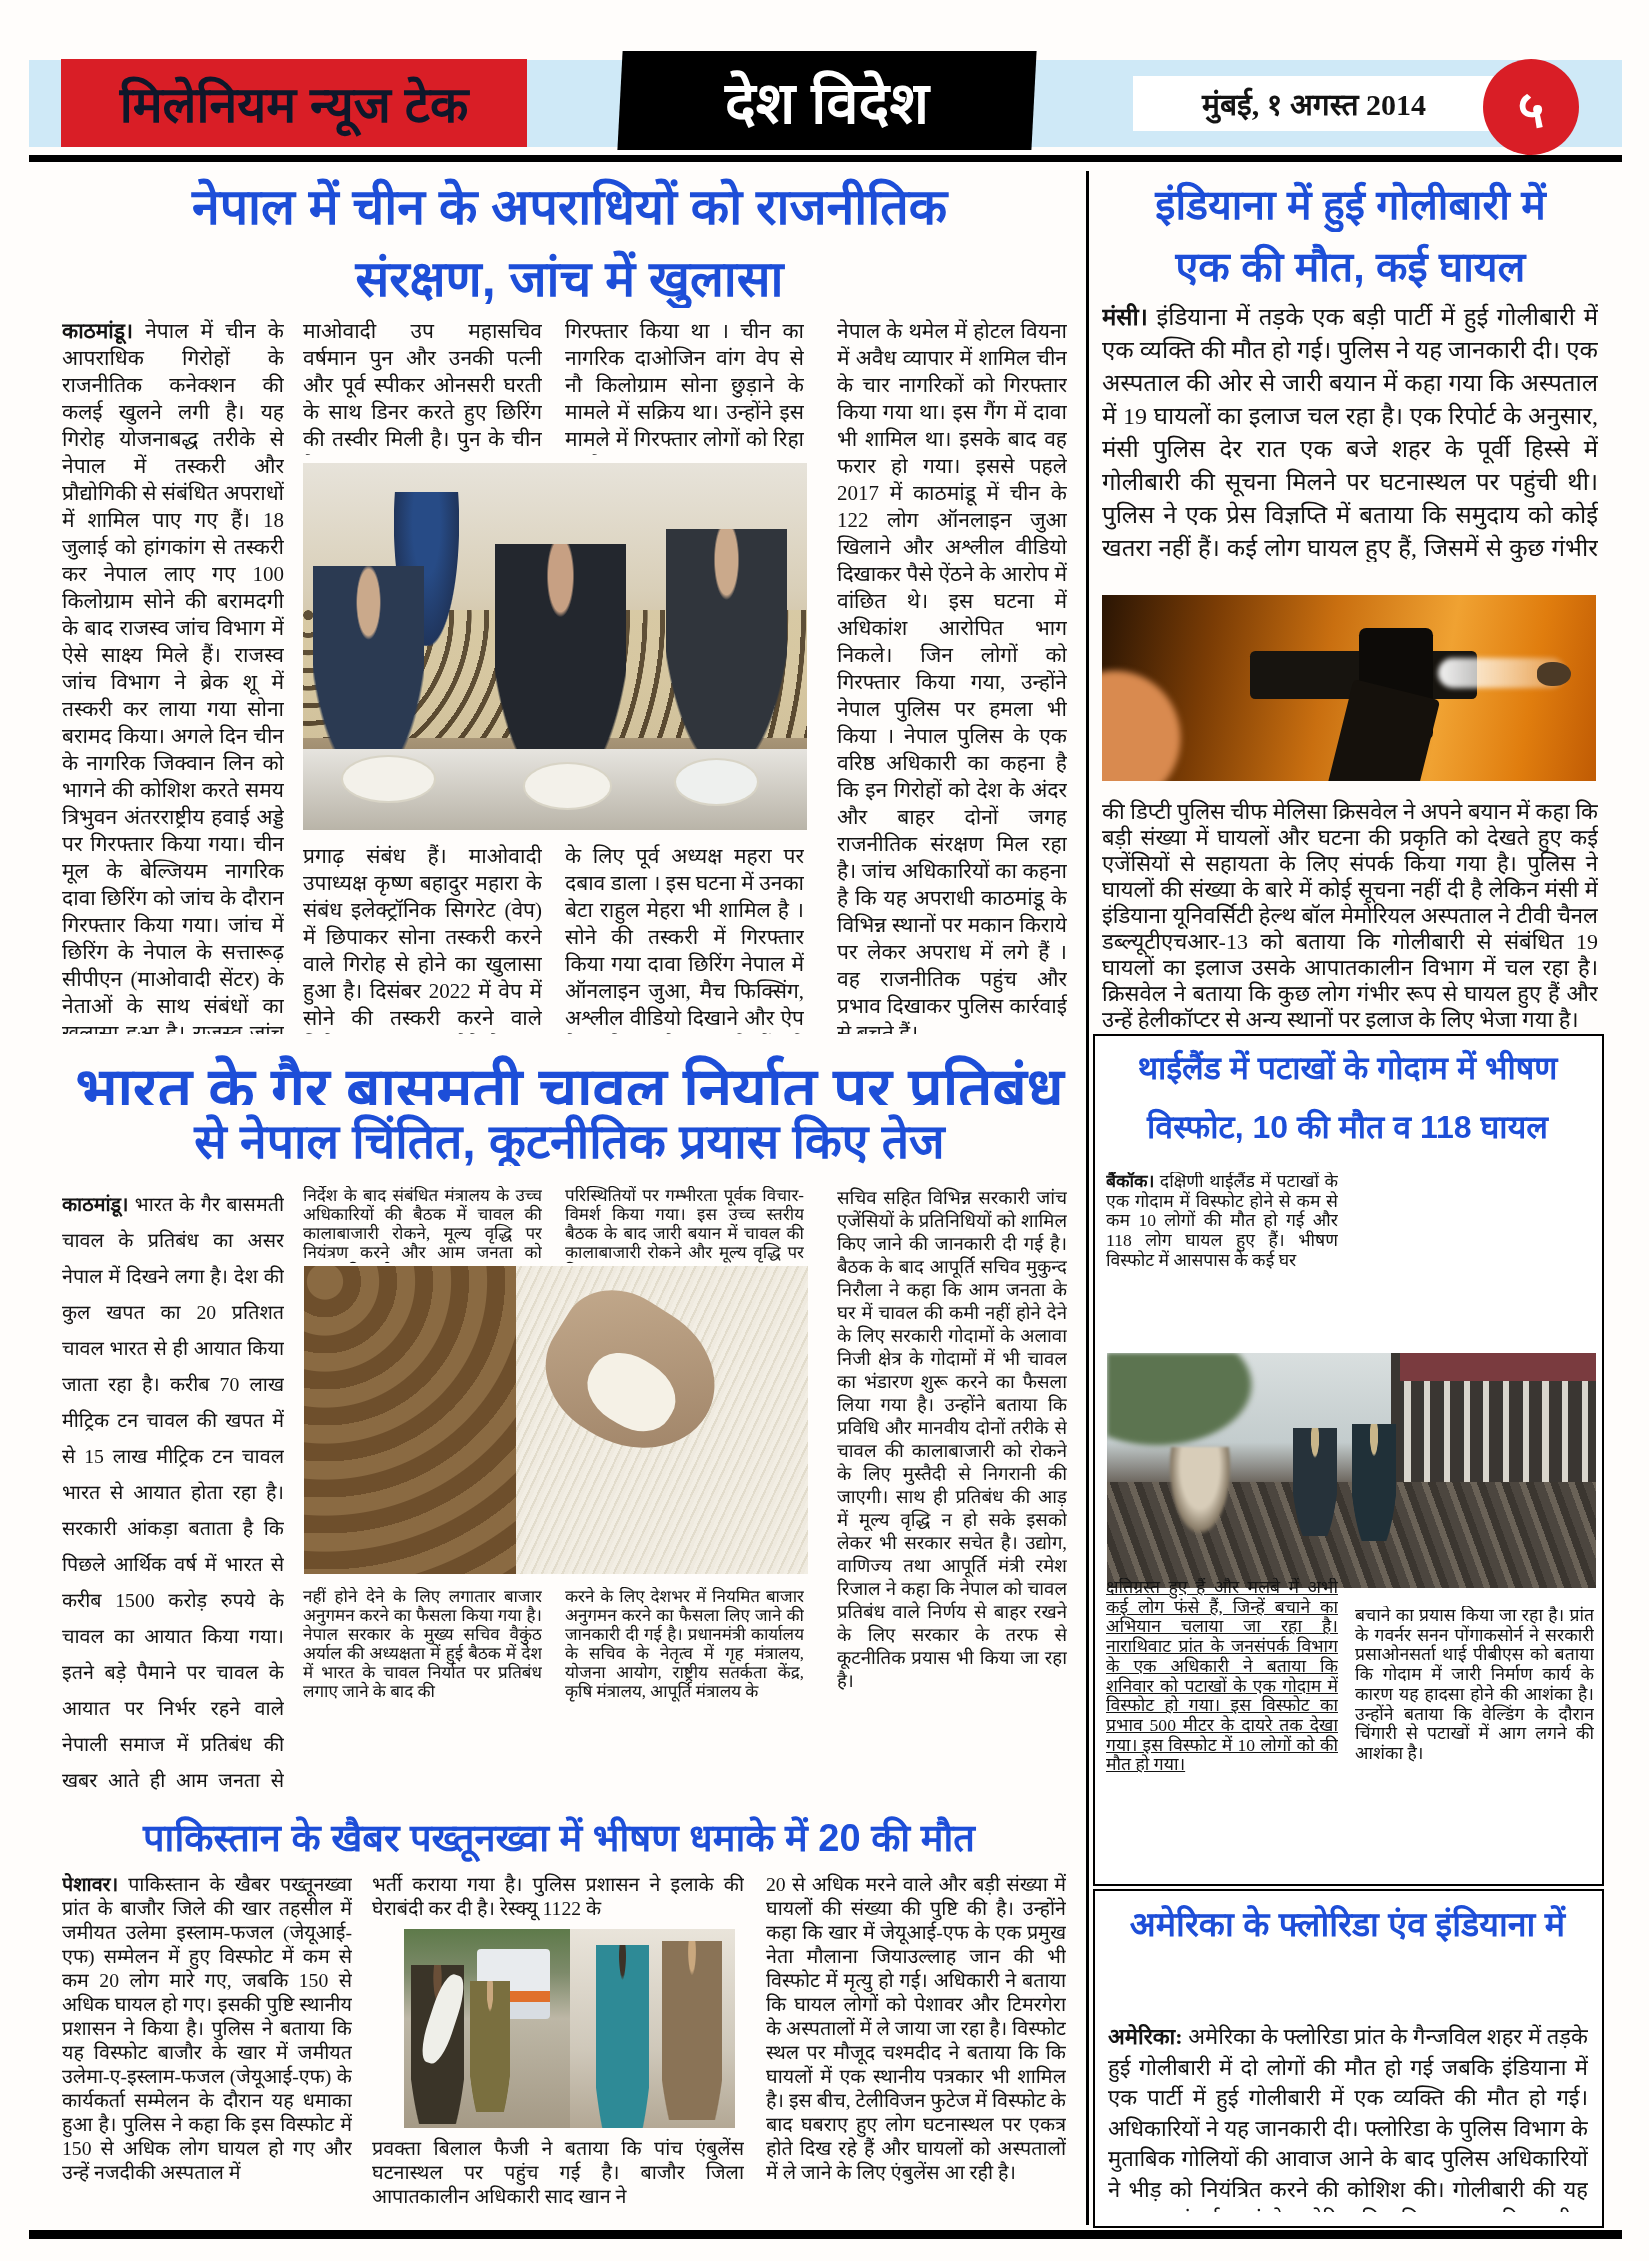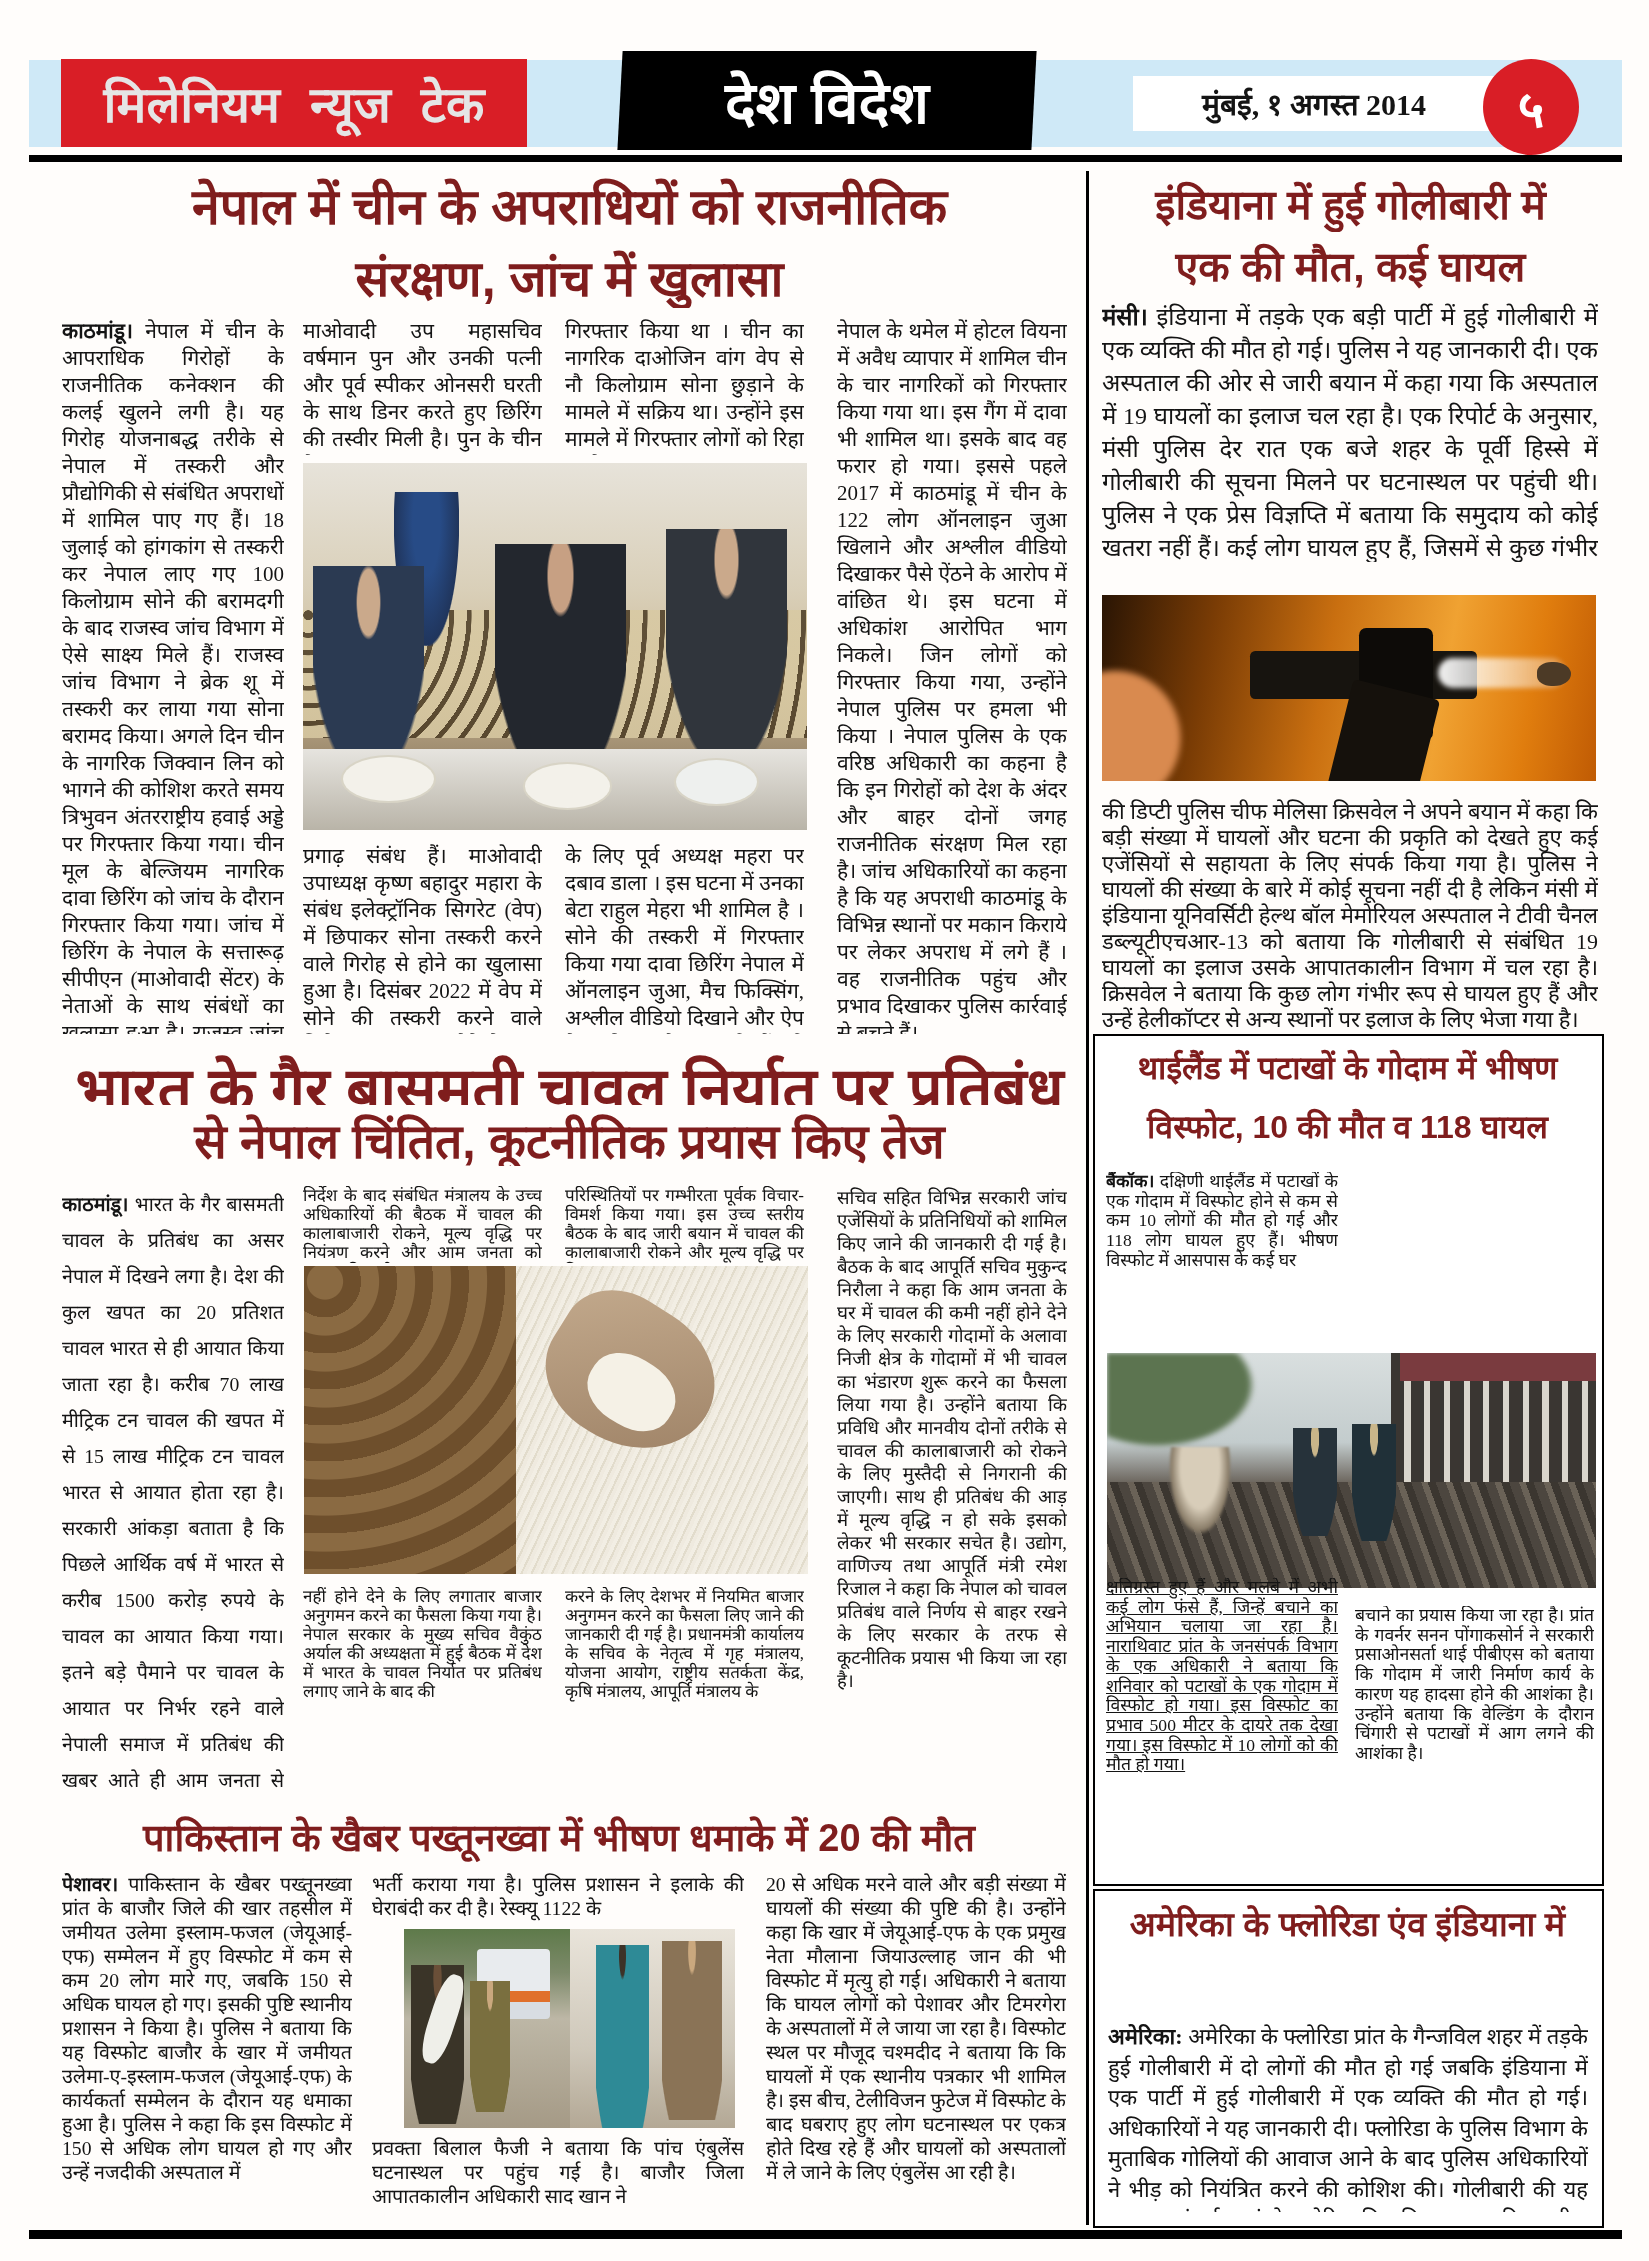--- a/index.html
+++ b/index.html
@@ -2,34 +2,34 @@
 <html style="font-size:8.3px"><head>
 <meta charset="utf-8">
 <style>
   html,body{margin:0;padding:0;background:#e8e8e8;}
   .page{position:relative;width:1650px;height:2261px;background:#fffdfb;overflow:hidden;
         font-family:"Liberation Serif",serif;color:#141414;}
   .abs{position:absolute;}
   
   .band{background:#cfe9f7;}
   .mast-box{background:#d91e26;display:flex;align-items:center;justify-content:center;}
-  .mast-box span{color:#e5e5e5;font-family:Liberation Mono, monospace;font-weight:bold;
+  .mast-box span{color:#0f172a;font-family:Liberation Sans, sans-serif;font-weight:bold;
                  font-size:50px;white-space:nowrap;}
   .section-box{background:#000000;transform:skewX(-3deg);display:flex;align-items:center;justify-content:center;}
   .section-box span{color:#ffffff;font-family:"Liberation Sans",sans-serif;font-weight:bold;
                     font-size:58px;white-space:nowrap;transform:skewX(3deg);}
   .date-box{background:#ffffff;display:flex;align-items:center;justify-content:center;}
   .date-box span{font-weight:bold;font-size:30px;white-space:nowrap;}
   .page-circle{background:#d91e26;border-radius:50%;display:flex;align-items:center;justify-content:center;}
   .page-circle span{color:#ffffff;font-size:51px;font-weight:bold;}
   .hrule{background:#000000;}
   .vrule{background:#000000;}
   
   .headline{font-family:"Liberation Sans",sans-serif;font-weight:bold;text-align:center;
-            color:#7f1d1d;white-space:nowrap;overflow:hidden;}
+            color:#1d4ed8;white-space:nowrap;overflow:hidden;}
   
   .col{text-align:justify;overflow:hidden;}
   .dateline{font-weight:bold;}
   .nepal-body{font-size:21px;line-height:27px;}
   .ind-body{font-size:24px;line-height:33px;}
   .ind-body2{font-size:22px;line-height:26px;}
   .rice-c1{font-size:19.7px;line-height:36px;}
   .rice-sm{font-size:17px;line-height:19px;}
   .rice-c4{font-size:18.6px;line-height:23px;}
   .th-body{font-size:17.6px;line-height:19.7px;}

